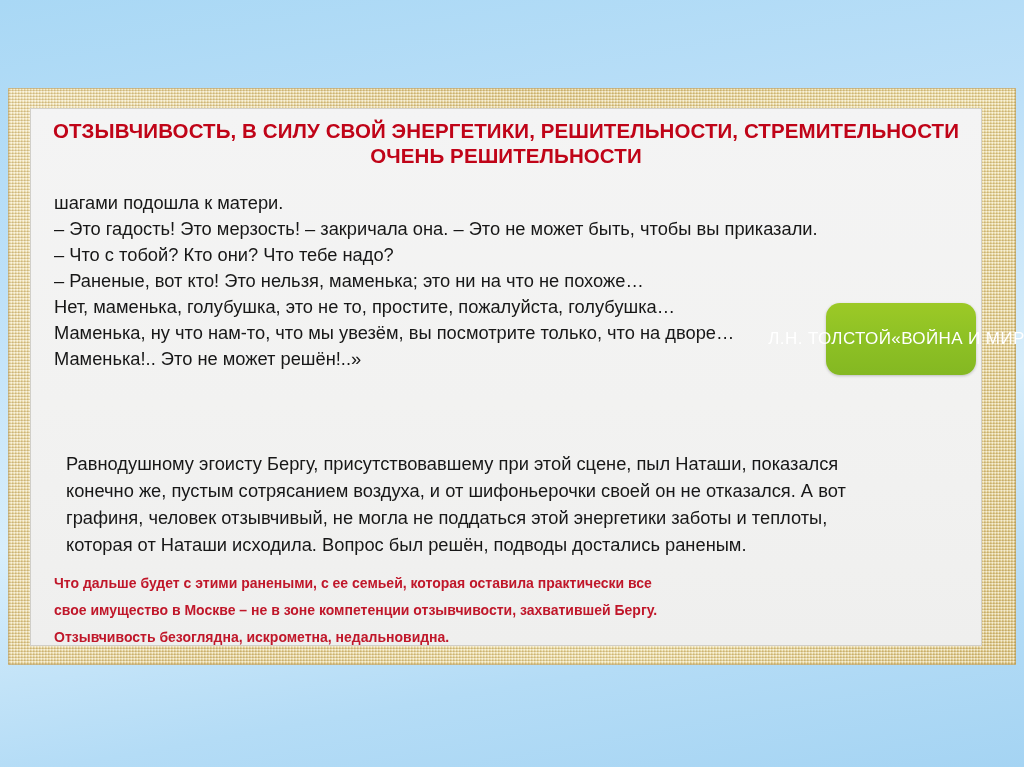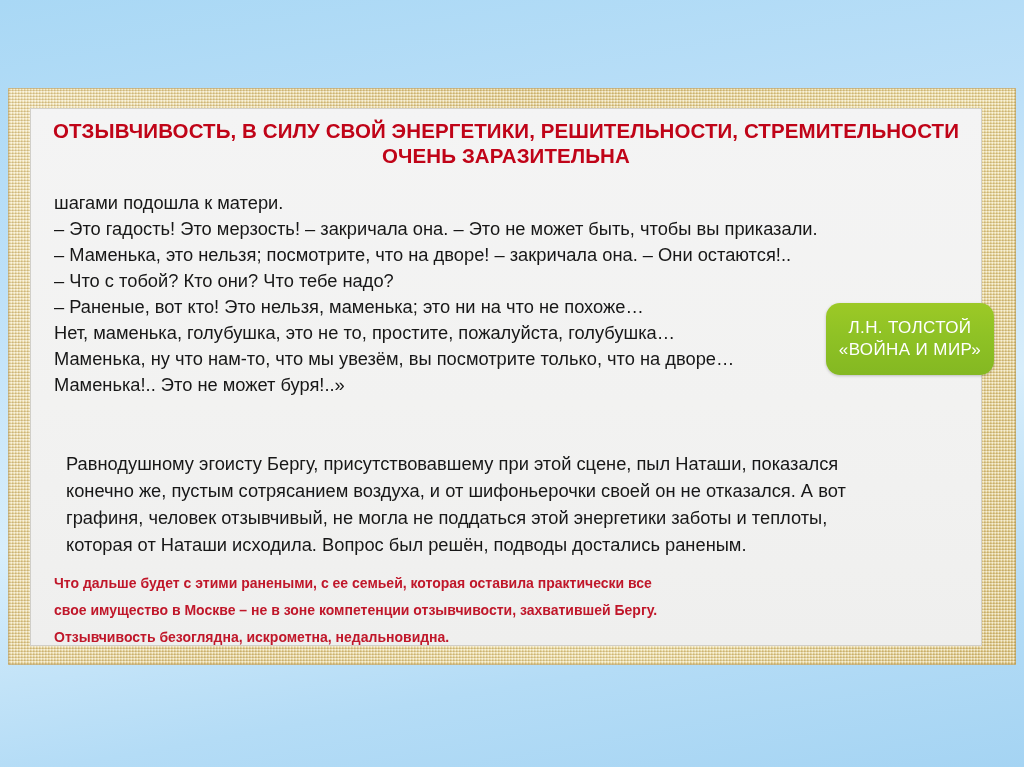--- a/index.html
+++ b/index.html
@@ -118,27 +118,27 @@
     font-size: 14px;
     line-height: 27px;
   }
   .para3 .ln { display: block; white-space: nowrap; }
 
   
   .badge {
     position: absolute;
     left: 826px;
     top: 303px;
-    width: 168px;
+    width: 150px;
     height: 72px;
     border-radius: 14px;
     background: linear-gradient(180deg, #9cc926 0%, #8fc225 45%, #84b822 100%);
     box-shadow: 0 1px 3px rgba(0,0,0,0.22);
     display: flex;
-    flex-direction: column;
+    flex-direction: row;
     align-items: center;
     justify-content: center;
     color: #ffffff;
     font-size: 17px;
     line-height: 22px;
     letter-spacing: 0.4px;
     text-align: center;
   }
   .badge .b-line { display: block; white-space: nowrap; }
 </style>
@@ -146,32 +146,31 @@
 <body>
 
 <div class="slide">
 
   <div class="frame">
 
     <div class="panel">
 
       <div class="title">
         <span class="t-line">ОТЗЫВЧИВОСТЬ,  В СИЛУ СВОЙ ЭНЕРГЕТИКИ,  РЕШИТЕЛЬНОСТИ, СТРЕМИТЕЛЬНОСТИ</span>
-        <span class="t-line">ОЧЕНЬ ЗАРАЗИТЕЛЬНА</span>
+        <span class="t-line">ОЧЕНЬ РЕШИТЕЛЬНОСТИ</span>
       </div>
 
       <div class="body-text">
         <span class="ln">шагами подошла к матери.</span>
         <span class="ln">– Это гадость! Это мерзость! – закричала она. – Это не может быть, чтобы вы приказали.</span>
-        <span class="ln">– Маменька, это нельзя; посмотрите, что на дворе! – закричала она. – Они остаются!..</span>
         <span class="ln">– Что с тобой? Кто они? Что тебе надо?</span>
         <span class="ln">– Раненые, вот кто! Это нельзя, маменька; это ни на что не похоже…</span>
         <span class="ln">Нет, маменька, голубушка, это не то, простите, пожалуйста, голубушка…</span>
         <span class="ln">Маменька, ну что нам-то, что мы увезём, вы посмотрите только, что на дворе…</span>
-        <span class="ln">Маменька!.. Это не может буря!..»</span>
+        <span class="ln">Маменька!.. Это не может решён!..»</span>
       </div>
 
       <div class="para2">
         <span class="ln">Равнодушному эгоисту Бергу,  присутствовавшему при этой сцене, пыл Наташи, показался</span>
         <span class="ln">конечно же,  пустым сотрясанием воздуха,  и от шифоньерочки своей он не отказался. А вот</span>
         <span class="ln">графиня,  человек отзывчивый,  не могла не поддаться  этой энергетики заботы и теплоты,</span>
         <span class="ln">которая от Наташи исходила. Вопрос был решён,  подводы достались раненым.</span>
       </div>
 
       <div class="para3">

